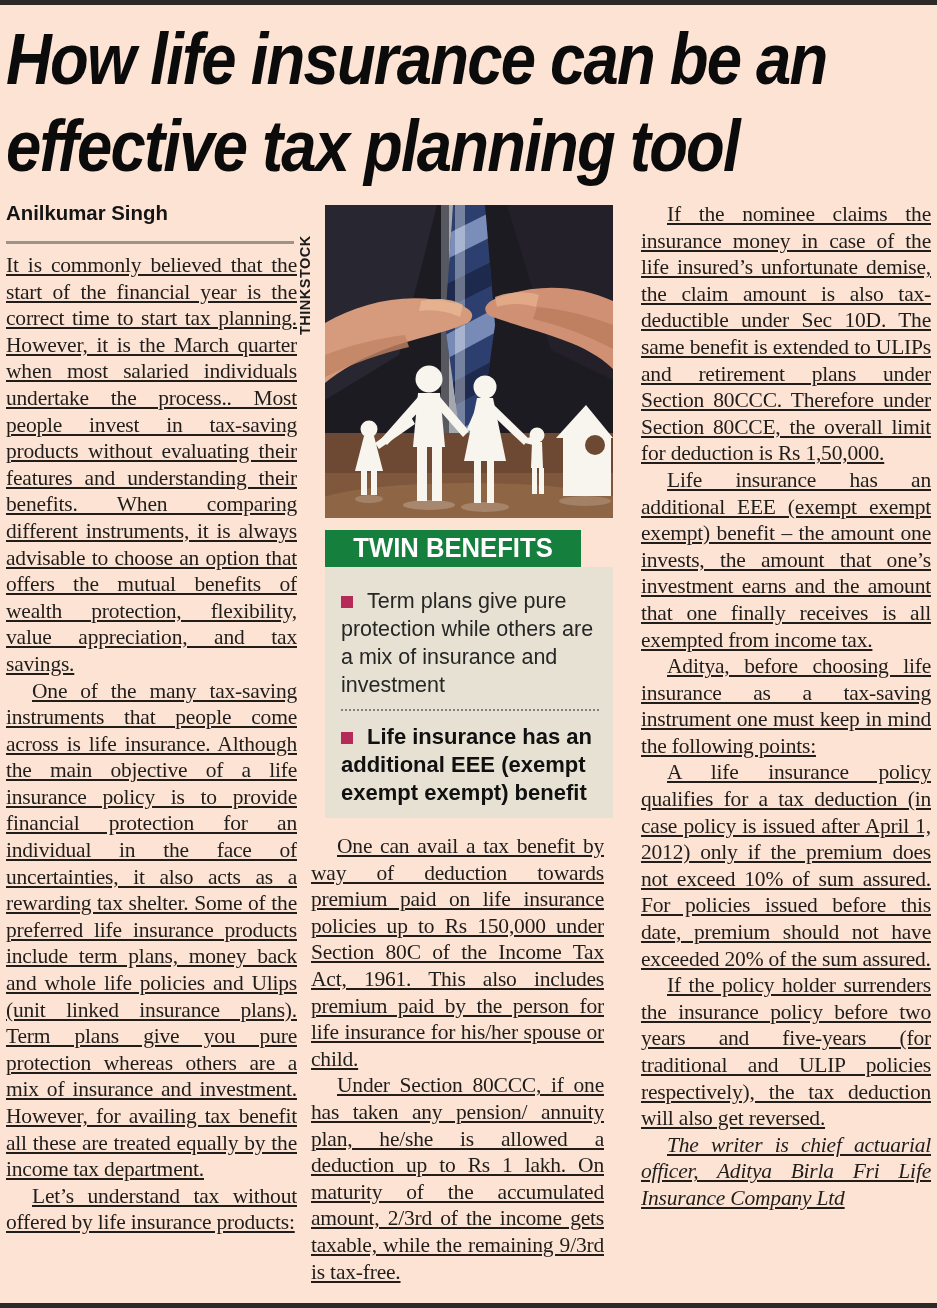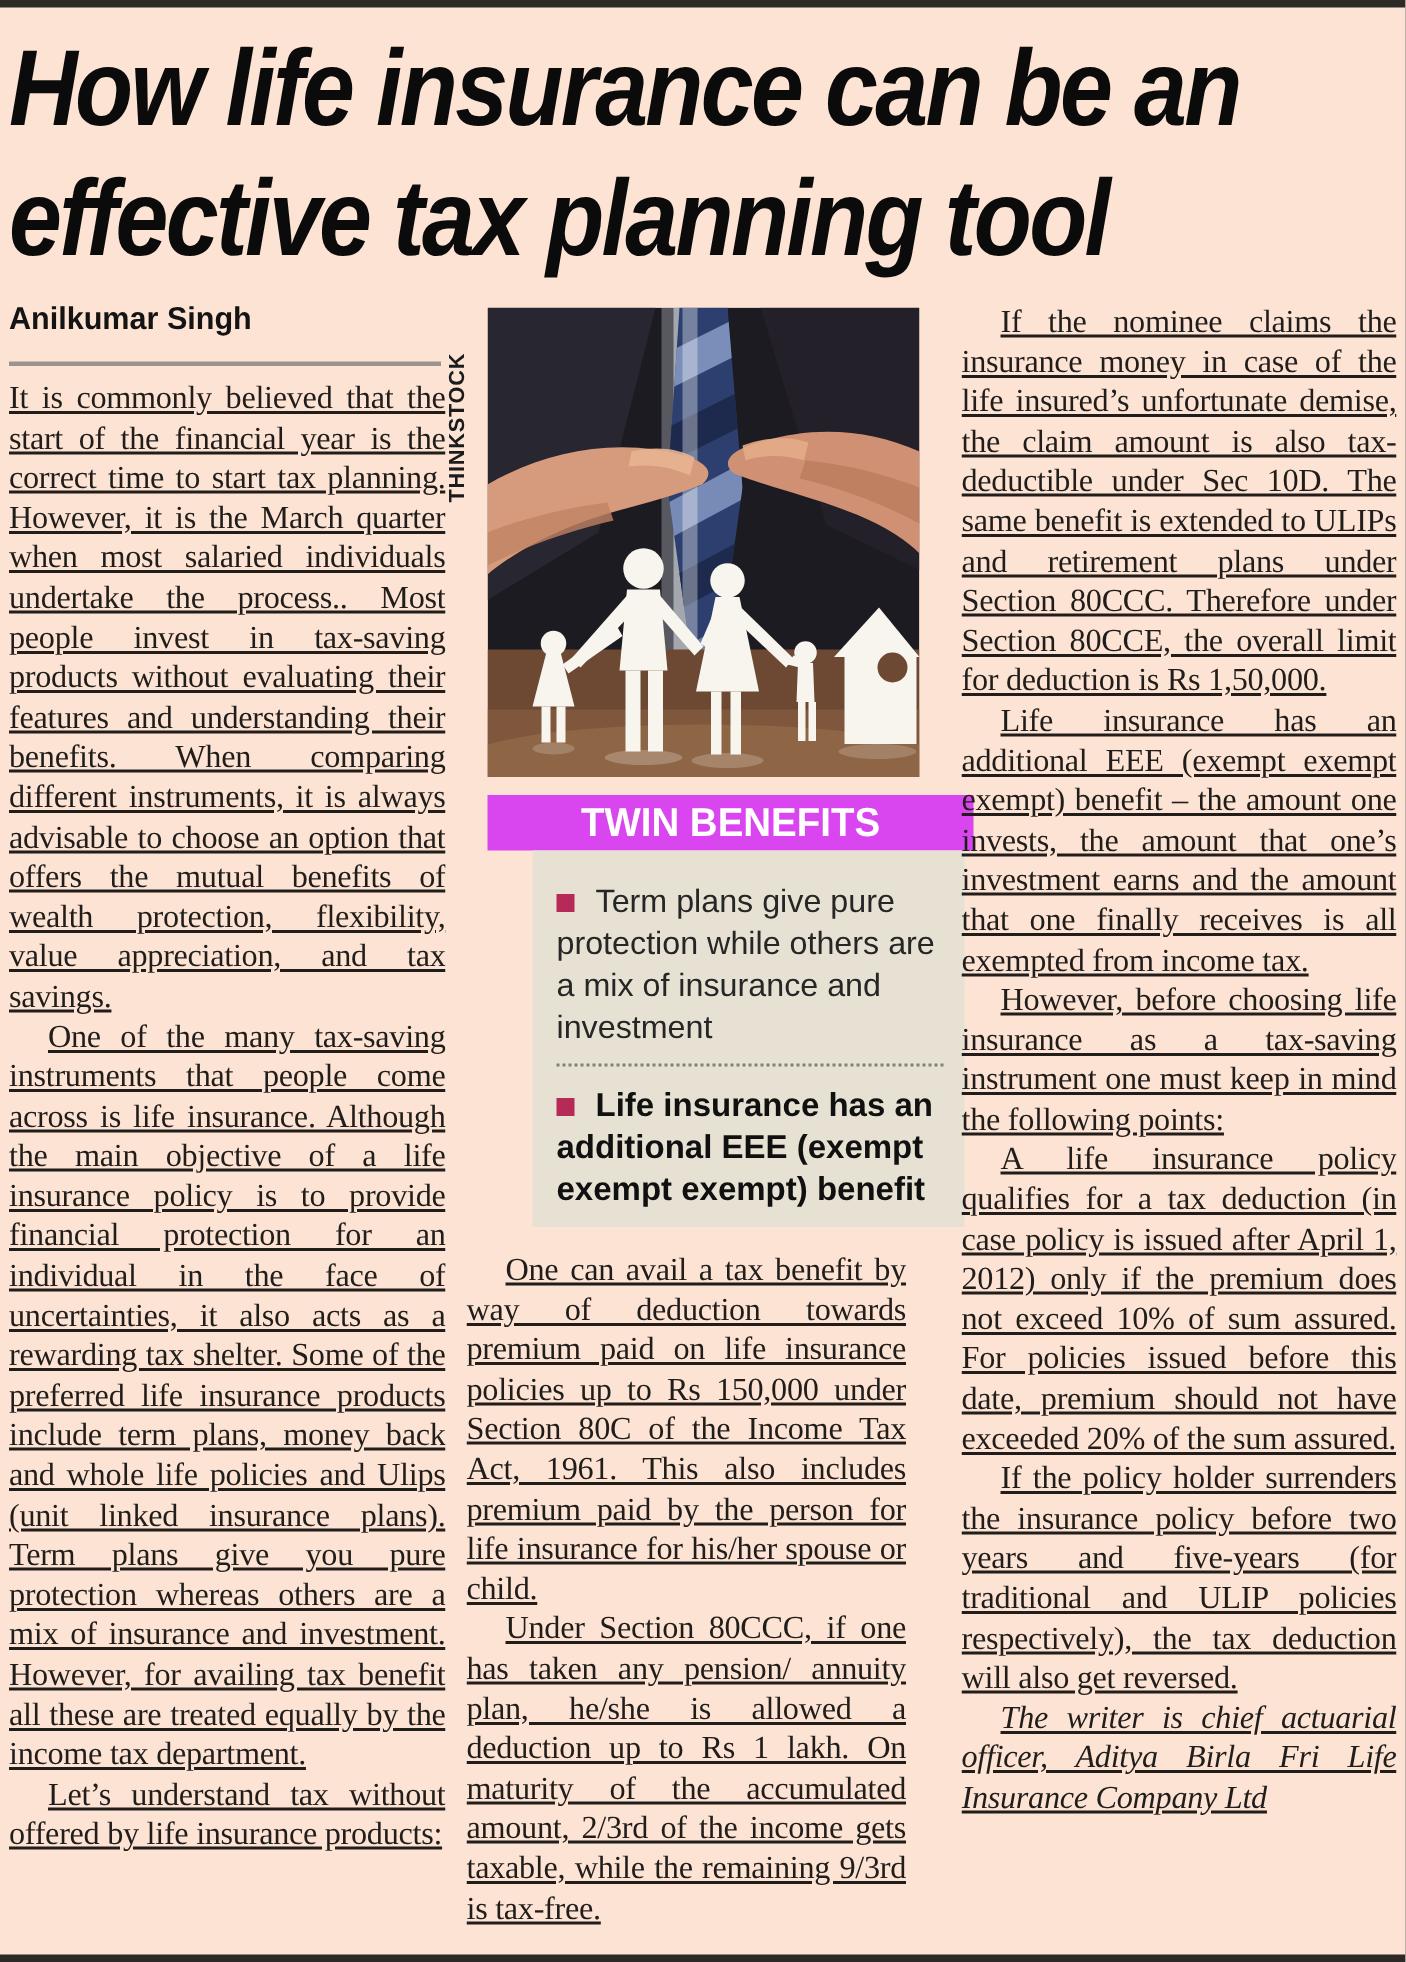--- a/index.html
+++ b/index.html
@@ -54,32 +54,32 @@
     color:#1b1b1b; white-space:nowrap;
   }
 
   .photo {
     position:absolute; left:325px; top:205px; width:288px; height:313px;
     overflow:hidden;
   }
   .photo svg { display:block; }
 
   .infobox-header {
-    position:absolute; left:325px; top:530px; width:324px; height:37px;
-    background:#d946ef; color:#ffffff;
+    position:absolute; left:325px; top:530px; width:256px; height:37px;
+    background:#15803d; color:#ffffff;
     font-family:"Liberation Sans", sans-serif; font-weight:bold;
     font-size:27px; line-height:37px; text-align:center;
     letter-spacing:0; 
   }
   .infobox-header span { display:inline-block; transform:scaleX(0.95); }
   .infobox-body {
     position:absolute; left:325px; top:567px; width:288px; height:251px;
     background:#e6e1d2; padding:20px 14px 0 16px;
     font-family:"Liberation Sans", sans-serif;
-    color:#262626; font-size:21.5px; line-height:28px;margin-left:30px;
+    color:#262626; font-size:21.5px; line-height:28px;
   }
   .bullet-item { position:relative; }
   .bullet-sq {
     display:inline-block; width:12px; height:12px; background:#b52a57;
     margin-right:14px;
   }
   .bullet-item.bold { font-weight:bold; color:#101010; font-size:22px; }
   .dotted-sep { border-top:2px dotted #80807a; margin:10px 0 12px 0; }
 </style>
 </head>
@@ -195,20 +195,20 @@
   </div>
 
   <div class="col" id="col2">
     <p>One can avail a tax benefit by way of deduction towards premium paid on life insurance policies up to Rs 150,000 under Section 80C of the Income Tax Act, 1961. This also includes premium paid by the person for life insurance for his/her spouse or child.</p>
     <p>Under Section 80CCC, if one has taken any pension/ annuity plan, he/she is allowed a deduction up to Rs 1 lakh. On maturity of the accumulated amount, 2/3rd of the income gets taxable, while the remaining 9/3rd is tax-free.</p>
   </div>
 
   <div class="col" id="col3">
     <p>If the nominee claims the insurance money in case of the life insured’s unfortunate demise, the claim amount is also tax-deductible under Sec 10D. The same benefit is extended to ULIPs and retirement plans under Section 80CCC. Therefore under Section 80CCE, the overall limit for deduction is Rs 1,50,000.</p>
     <p>Life insurance has an additional EEE (exempt exempt exempt) benefit – the amount one invests, the amount that one’s investment earns and the amount that one finally receives is all exempted from income tax.</p>
-    <p>However, before choosing life insurance as a tax-saving instrument one must keep in mind the following points:</p>
+    <p>Aditya, before choosing life insurance as a tax-saving instrument one must keep in mind the following points:</p>
     <p>A life insurance policy qualifies for a tax deduction (in case policy is issued after April 1, 2012) only if the premium does not exceed 10% of sum assured. For policies issued before this date, premium should not have exceeded 20% of the sum assured.</p>
     <p>If the policy holder surrenders the insurance policy before two years and five-years (for traditional and ULIP policies respectively), the tax deduction will also get reversed.</p>
     <p class="italic">The writer is chief actuarial officer, Aditya Birla Fri Life Insurance Company Ltd</p>
   </div>
 
   <div class="edge-strip edge-bottom"></div>
 </div>
 
 </body></html>

